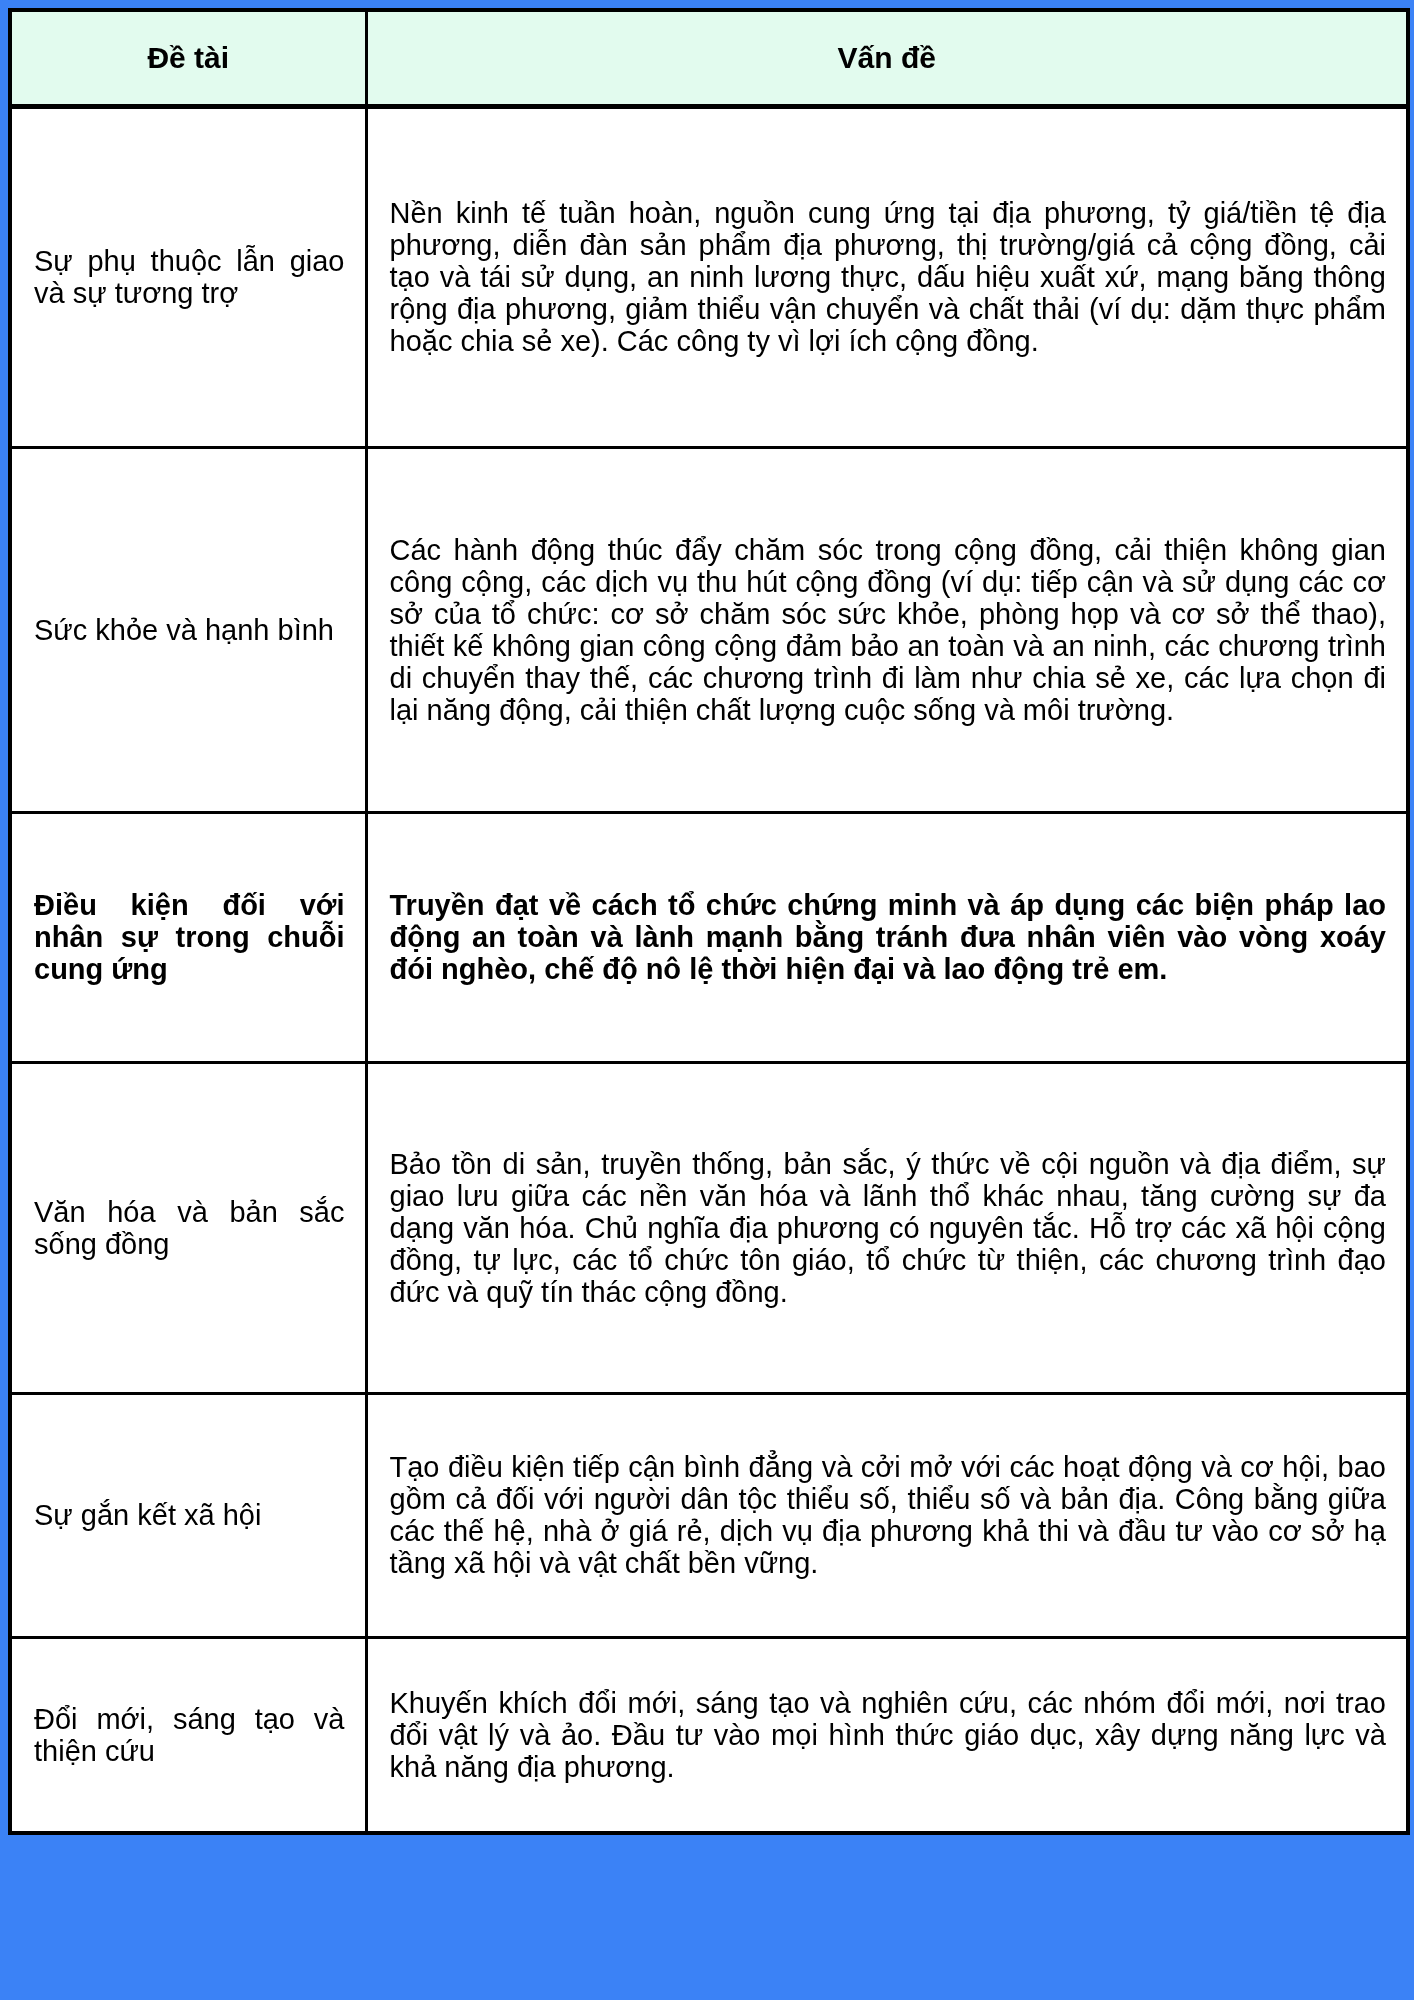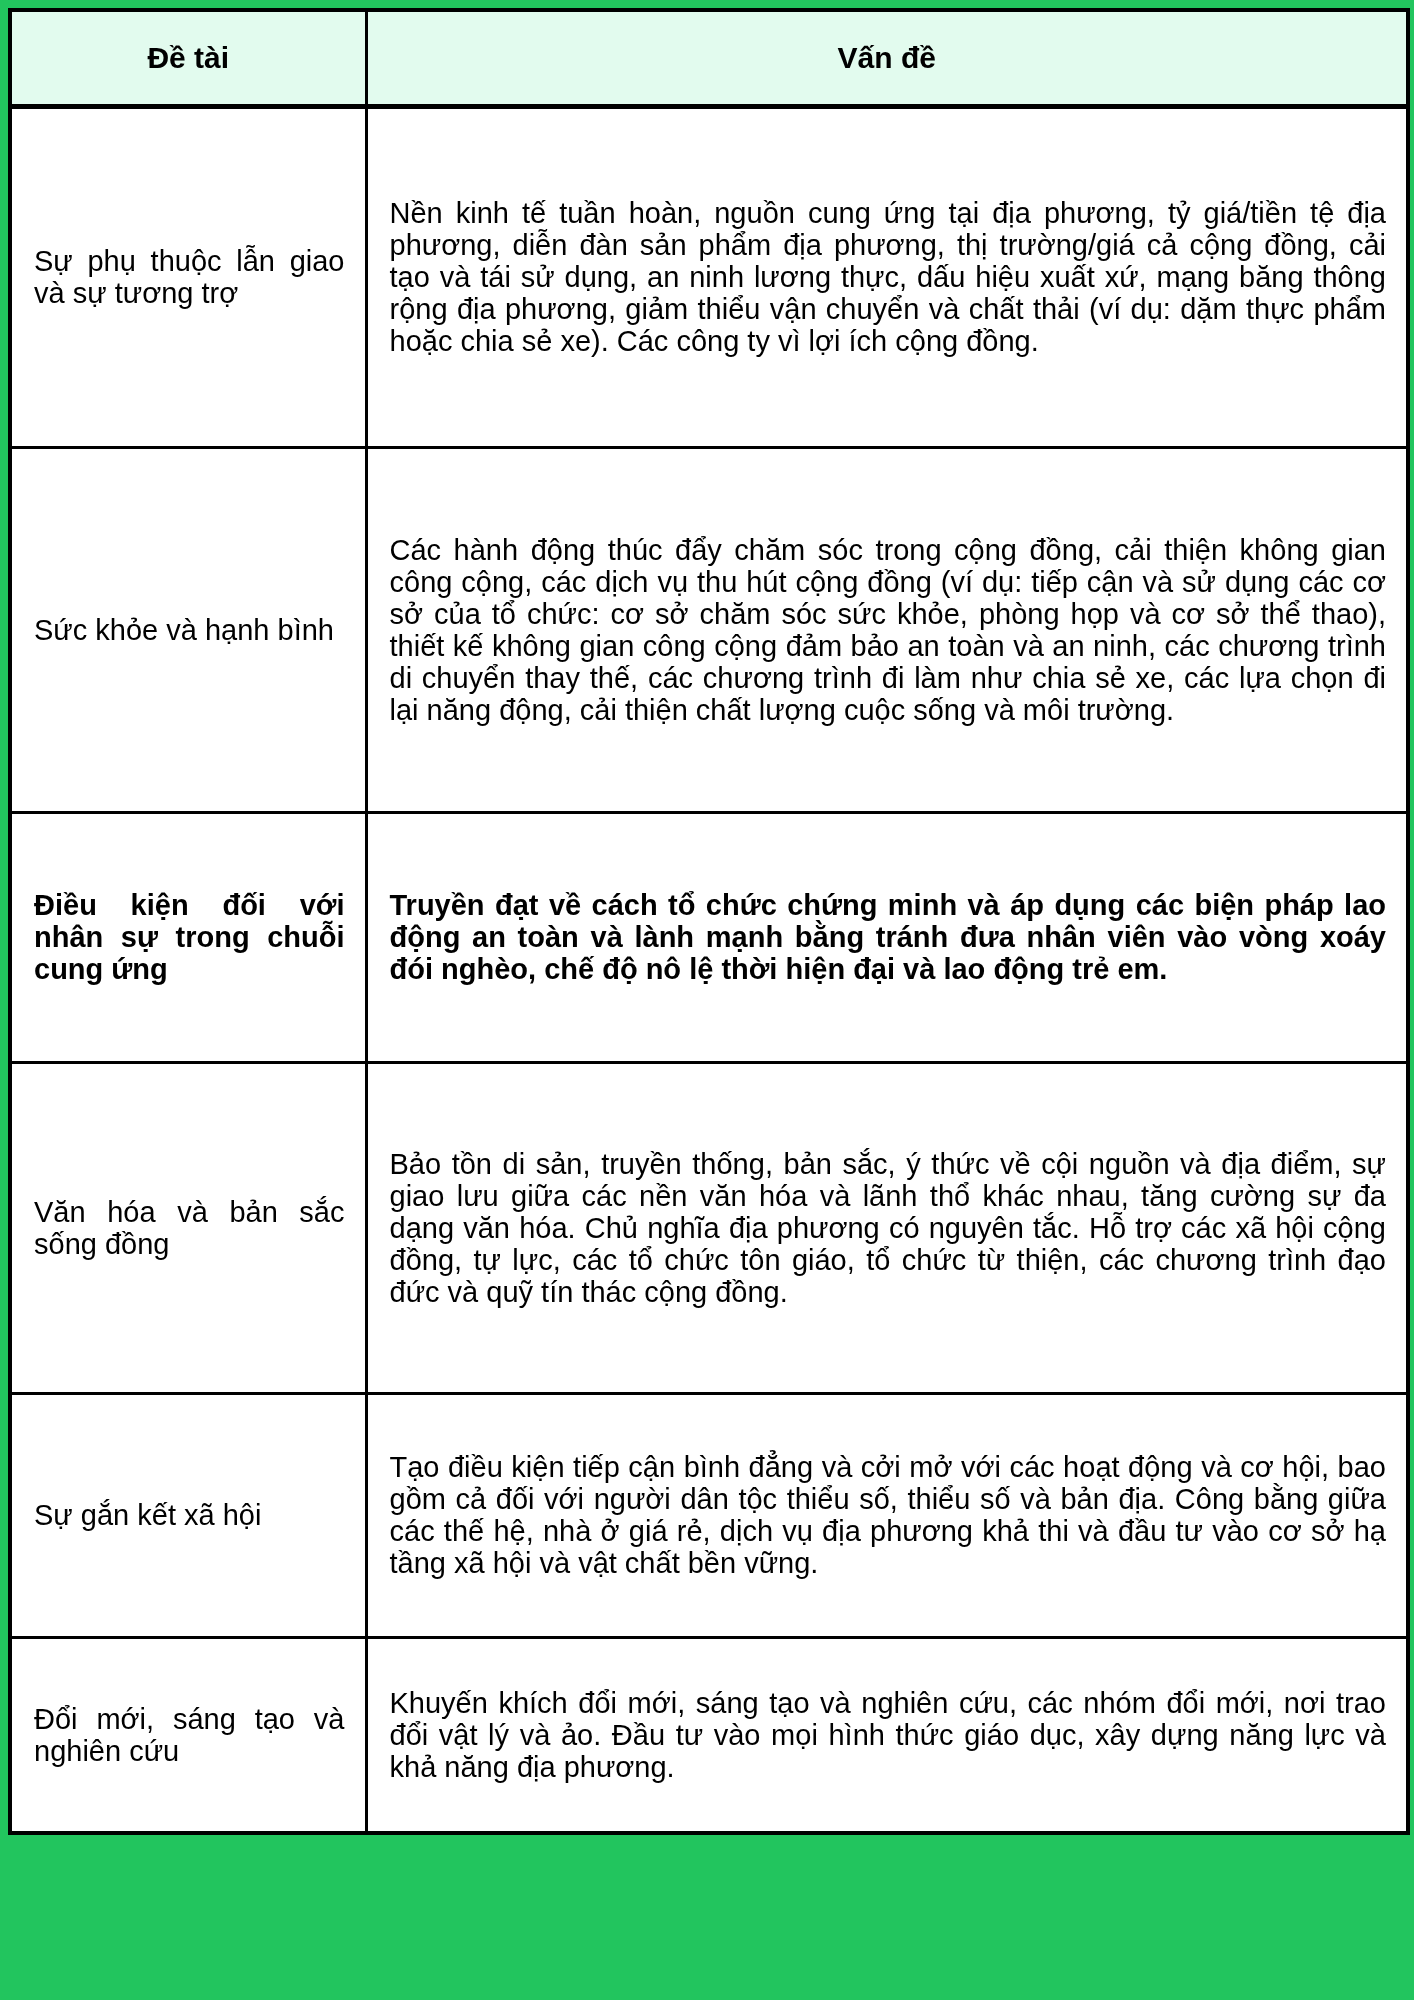--- a/index.html
+++ b/index.html
@@ -8,21 +8,21 @@
     background: #ffffff;
     width: 1414px;
     height: 2000px;
     font-family: "Liberation Sans", sans-serif;
     color: #000000;
   }
   .page {
     position: relative;
     width: 1414px;
     height: 2000px;
-    background: #22c55e;
+    background: #3b82f6;
     overflow: hidden;
   }
   table.topics {
     position: absolute;
     left: 8px;
     top: 8px;
     width: 1398px;
     border-collapse: collapse;
     table-layout: fixed;
     border: 4px solid #000000;
@@ -94,18 +94,18 @@
       </tr>
       <tr class="r4">
         <td class="topic-cell">Văn hóa và bản sắc sống đồng</td>
         <td class="issue-cell">Bảo tồn di sản, truyền thống, bản sắc, ý thức về cội nguồn và địa điểm, sự giao lưu giữa các nền văn hóa và lãnh thổ khác nhau, tăng cường sự đa dạng văn hóa. Chủ nghĩa địa phương có nguyên tắc. Hỗ trợ các xã hội cộng đồng, tự lực, các tổ chức tôn giáo, tổ chức từ thiện, các chương trình đạo đức và quỹ tín thác cộng đồng.</td>
       </tr>
       <tr class="r5">
         <td class="topic-cell">Sự gắn kết xã hội</td>
         <td class="issue-cell">Tạo điều kiện tiếp cận bình đẳng và cởi mở với các hoạt động và cơ hội, bao gồm cả đối với người dân tộc thiểu số, thiểu số và bản địa. Công bằng giữa các thế hệ, nhà ở giá rẻ, dịch vụ địa phương khả thi và đầu tư vào cơ sở hạ tầng xã hội và vật chất bền vững.</td>
       </tr>
       <tr class="r6">
-        <td class="topic-cell">Đổi mới, sáng tạo và nghiên cứu</td>
+        <td class="topic-cell">Đổi mới, sáng tạo và thiện cứu</td>
         <td class="issue-cell">Khuyến khích đổi mới, sáng tạo và nghiên cứu, các nhóm đổi mới, nơi trao đổi vật lý và ảo. Đầu tư vào mọi hình thức giáo dục, xây dựng năng lực và khả năng địa phương.</td>
       </tr>
     </tbody>
   </table>
 </div>
 
 </body></html>

